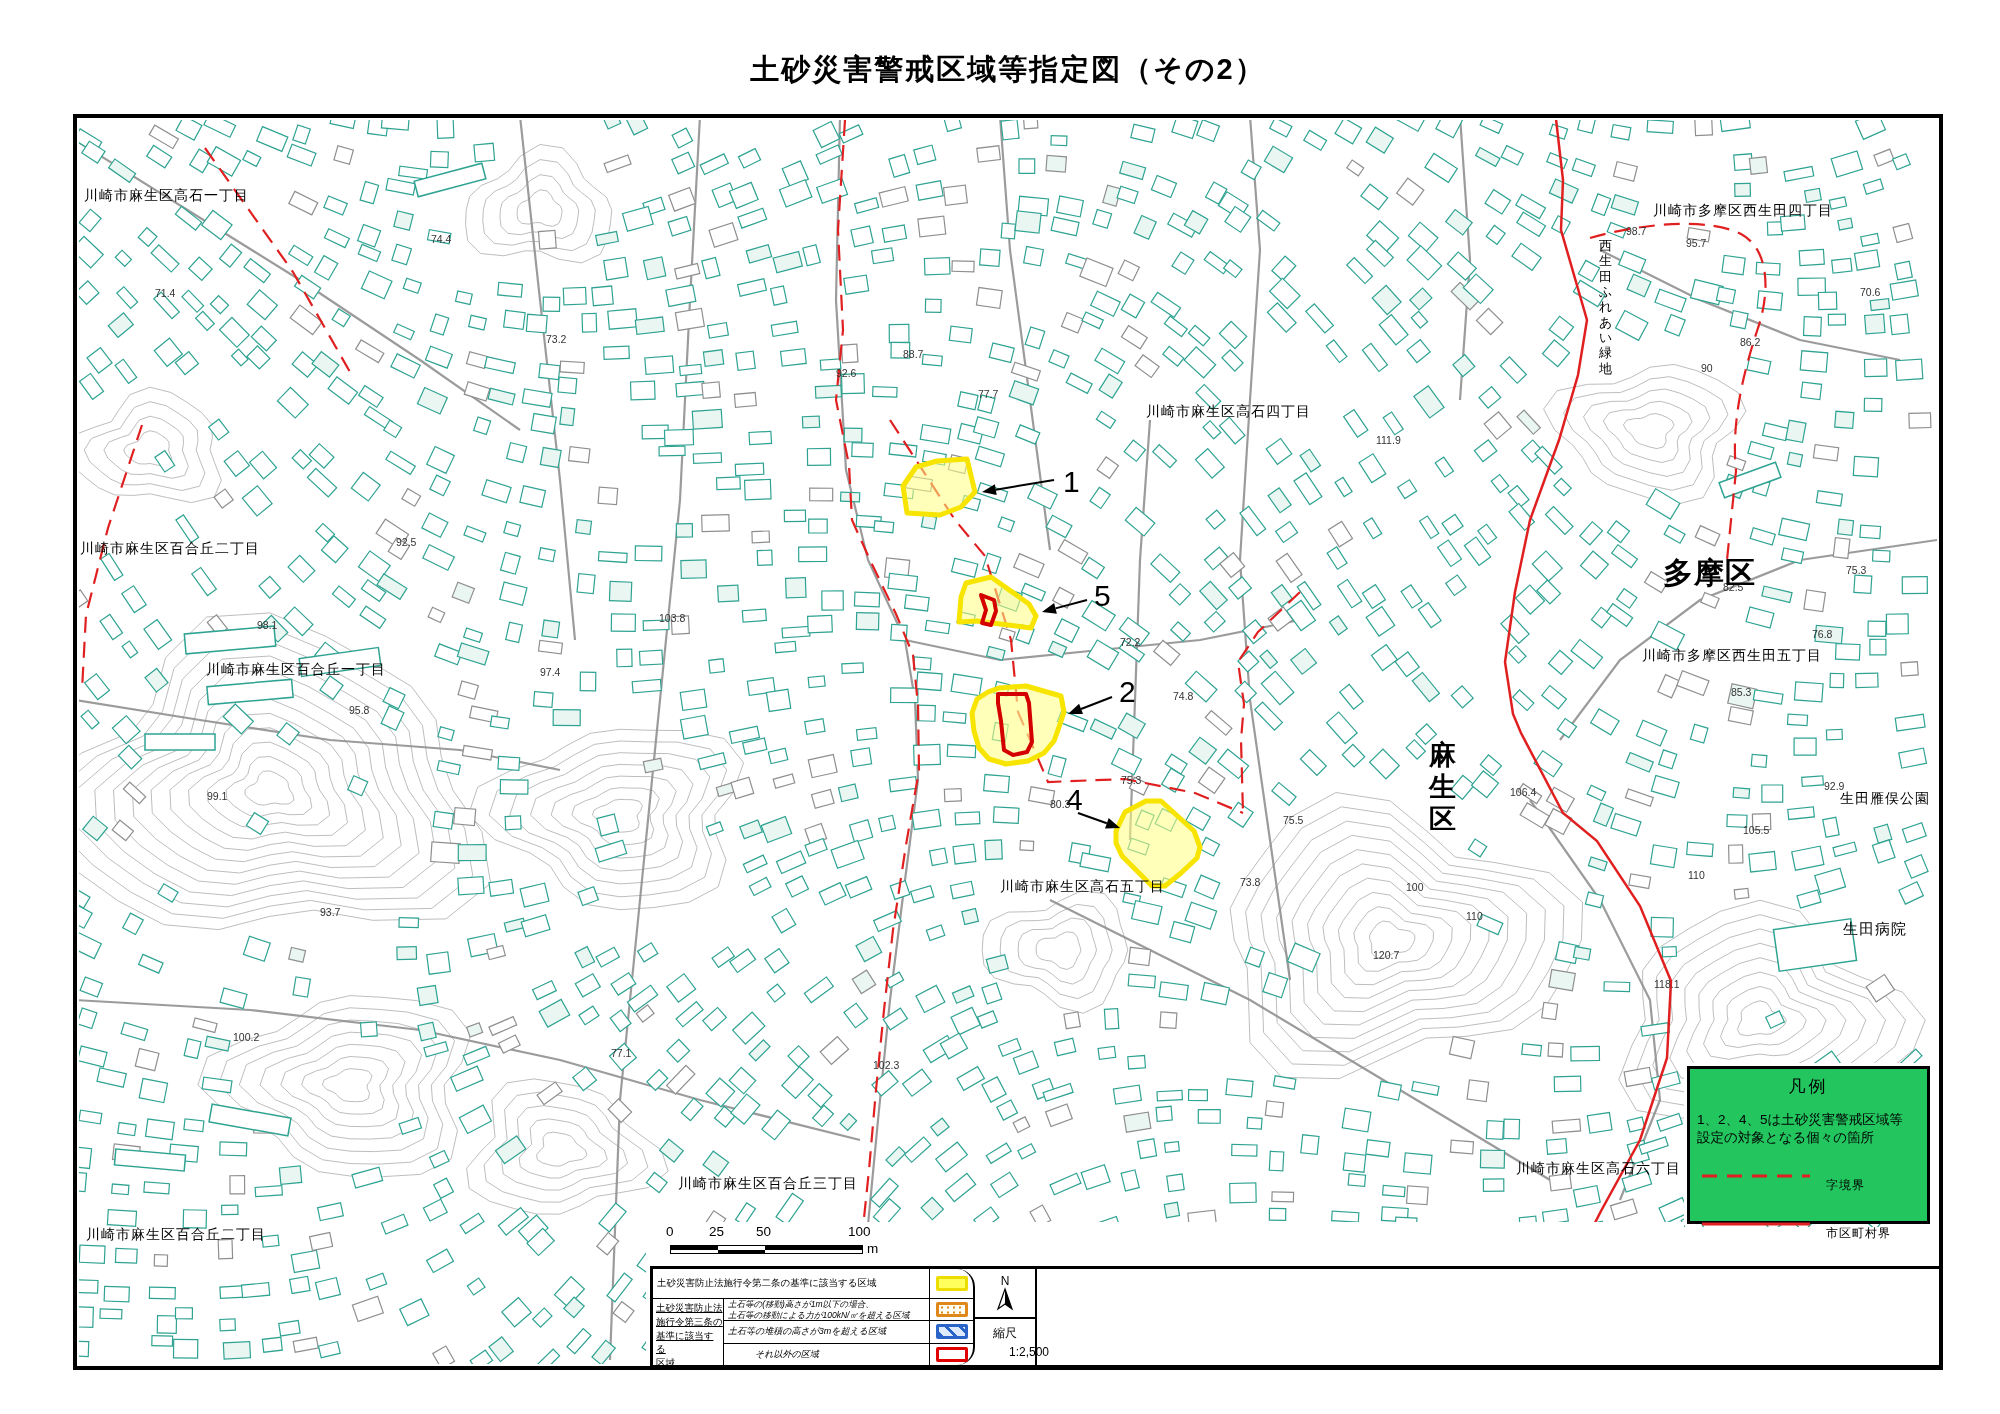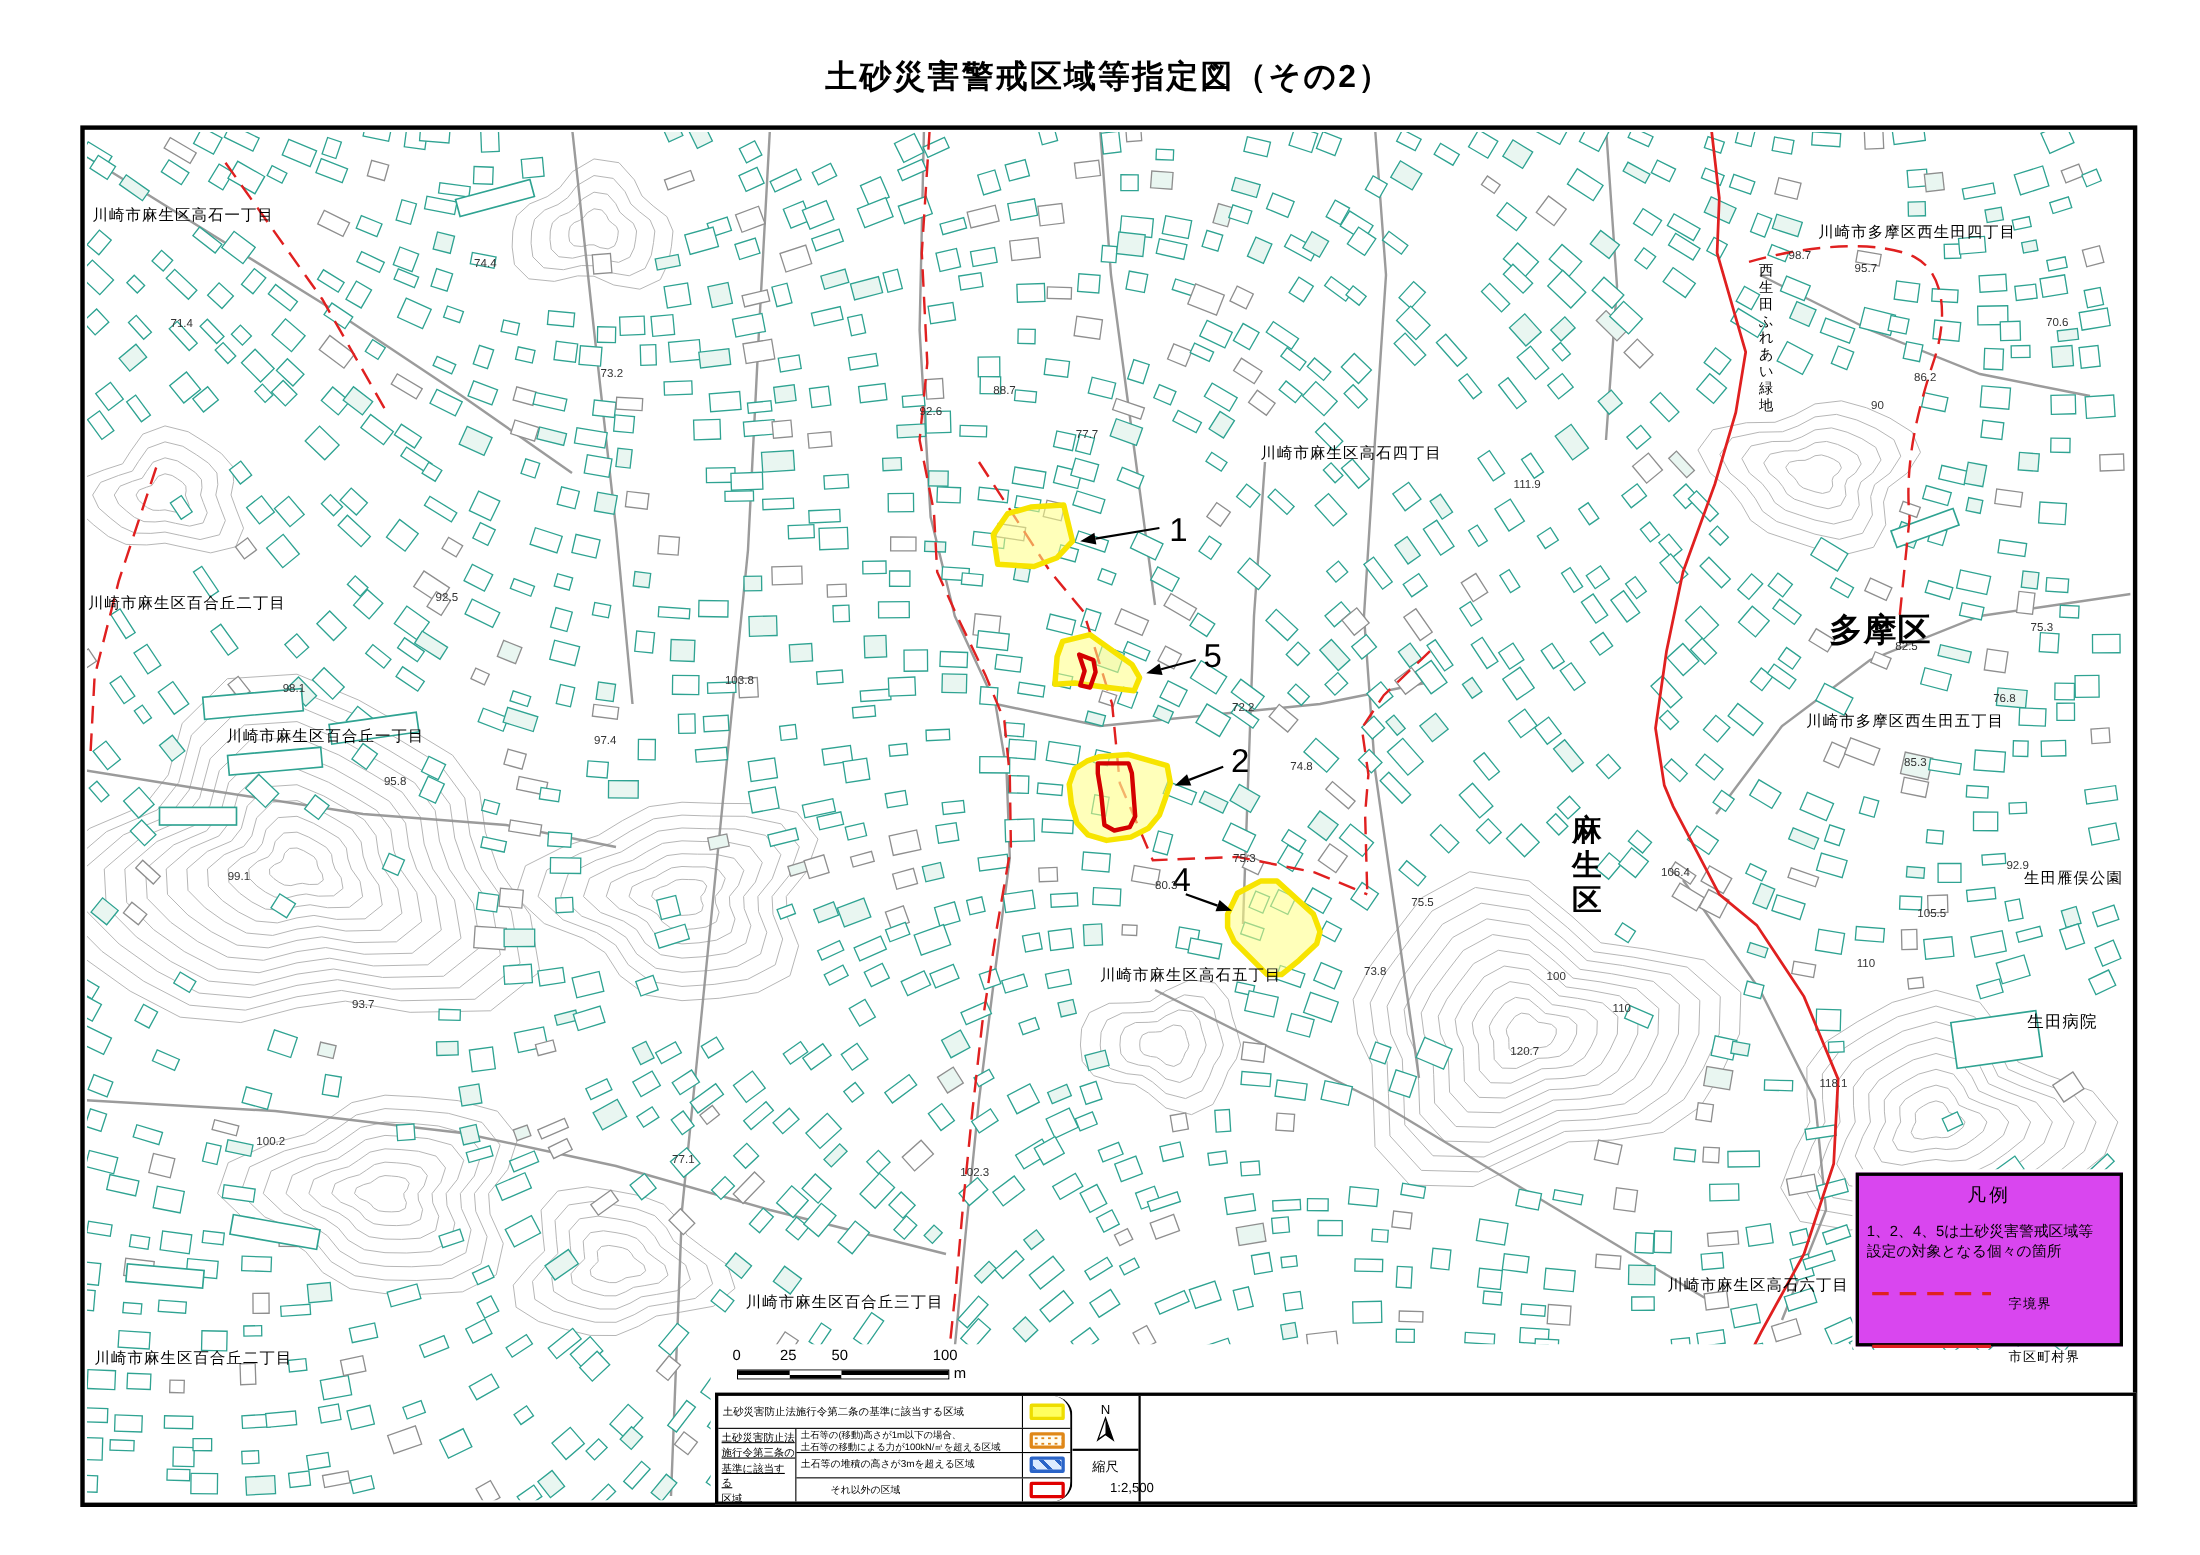--- a/index.html
+++ b/index.html
@@ -4,21 +4,21 @@
 <style>
   html,body{margin:0;padding:0;background:#fff;}
   .page{position:relative;width:2000px;height:1414px;background:#fff;overflow:hidden;
         font-family:"Liberation Sans","DejaVu Sans",sans-serif;color:#000;}
   .page-title{position:absolute;top:50px;left:0;width:2016px;text-align:center;
               font-size:29px;font-weight:bold;letter-spacing:2px;}
   #map-svg{position:absolute;left:0;top:0;}
 
   
   .legend-box{position:absolute;left:1687px;top:1066px;width:243px;height:158px;
-              border:3px solid #000;background:#d946ef;box-sizing:border-box;z-index:5;}
+              border:3px solid #000;background:#22c55e;box-sizing:border-box;z-index:5;}
   .lb-title{text-align:center;font-size:17px;margin-top:6px;letter-spacing:3px;}
   .lb-note{font-size:13.5px;margin:13px 7px 0;line-height:1.3;}
   .lb-row{display:flex;align-items:center;margin:11px 10px 0;}
   .lb-sample{width:112px;height:8px;margin-right:14px;flex:none;}
   .lb-label{font-size:12px;letter-spacing:1px;margin-top:20px;}
 
   
   .scalebar{position:absolute;left:670px;top:1224px;width:225px;height:36px;z-index:5;font-size:13.5px;}
   .sb-lab{position:absolute;top:0;}
   .sb-bar{position:absolute;left:0;top:21px;width:193px;height:9px;border:1px solid #000;box-sizing:border-box;background:#fff;}
@@ -32,21 +32,21 @@
            padding:8px 14px 0;font-size:19px;font-weight:bold;white-space:pre-line;line-height:1.85;}
   .t-law{width:322px;flex:none;border-right:2px solid #000;box-sizing:border-box;
          display:flex;flex-direction:column;font-size:9px;border-radius:18px;}
   .law-r1{height:29px;flex:none;display:flex;border-bottom:1.5px solid #000;}
   .law-r1-label{flex:1;display:flex;align-items:center;padding-left:4px;font-size:9.5px;}
   .swatch-cell{width:44px;flex:none;display:flex;align-items:center;justify-content:center;border-left:1.5px solid #000;box-sizing:border-box;}
   .law-rest{flex:1;display:flex;min-height:0;}
   .law-group{width:71px;flex:none;border-right:1.5px solid #000;box-sizing:border-box;
              padding:2px 0 0 3px;font-size:9.5px;line-height:1.45;white-space:pre-line;text-decoration:underline;}
   .law-items{flex:1;display:flex;flex-direction:column;min-width:0;}
-  .law-item{flex:1;display:flex;border-bottom:1.5px solid #000;min-height:0;}
+  .law-item{flex:1;display:flex;border-bottom:1.5px solid #000;min-height:0;font-style:italic;}
   .law-item:last-child{border-bottom:none;margin-left:27px;}
   .law-text{flex:1;display:flex;align-items:center;padding-left:4px;line-height:1.25;white-space:pre-line;}
   .sw{width:32px;height:15px;box-sizing:border-box;border-radius:2px;}
   .sw-yellow{background:#ffff5e;border:3px solid #eedd00;}
   .sw-orange{border:3px solid #df8718;background-color:#fffdf2;
              background-image:radial-gradient(#df8718 1.2px,transparent 1.4px);background-size:6px 5px;}
   .sw-blue{border:3px solid #2a64c8;
            background:repeating-linear-gradient(45deg,#2a64c8 0 3px,#dcebff 3px 10px);}
   .sw-red{border:3px solid #e00000;background:#fff;}
   .t-compass{width:62px;flex:none;border-right:2px solid #000;box-sizing:border-box;display:flex;flex-direction:column;}

